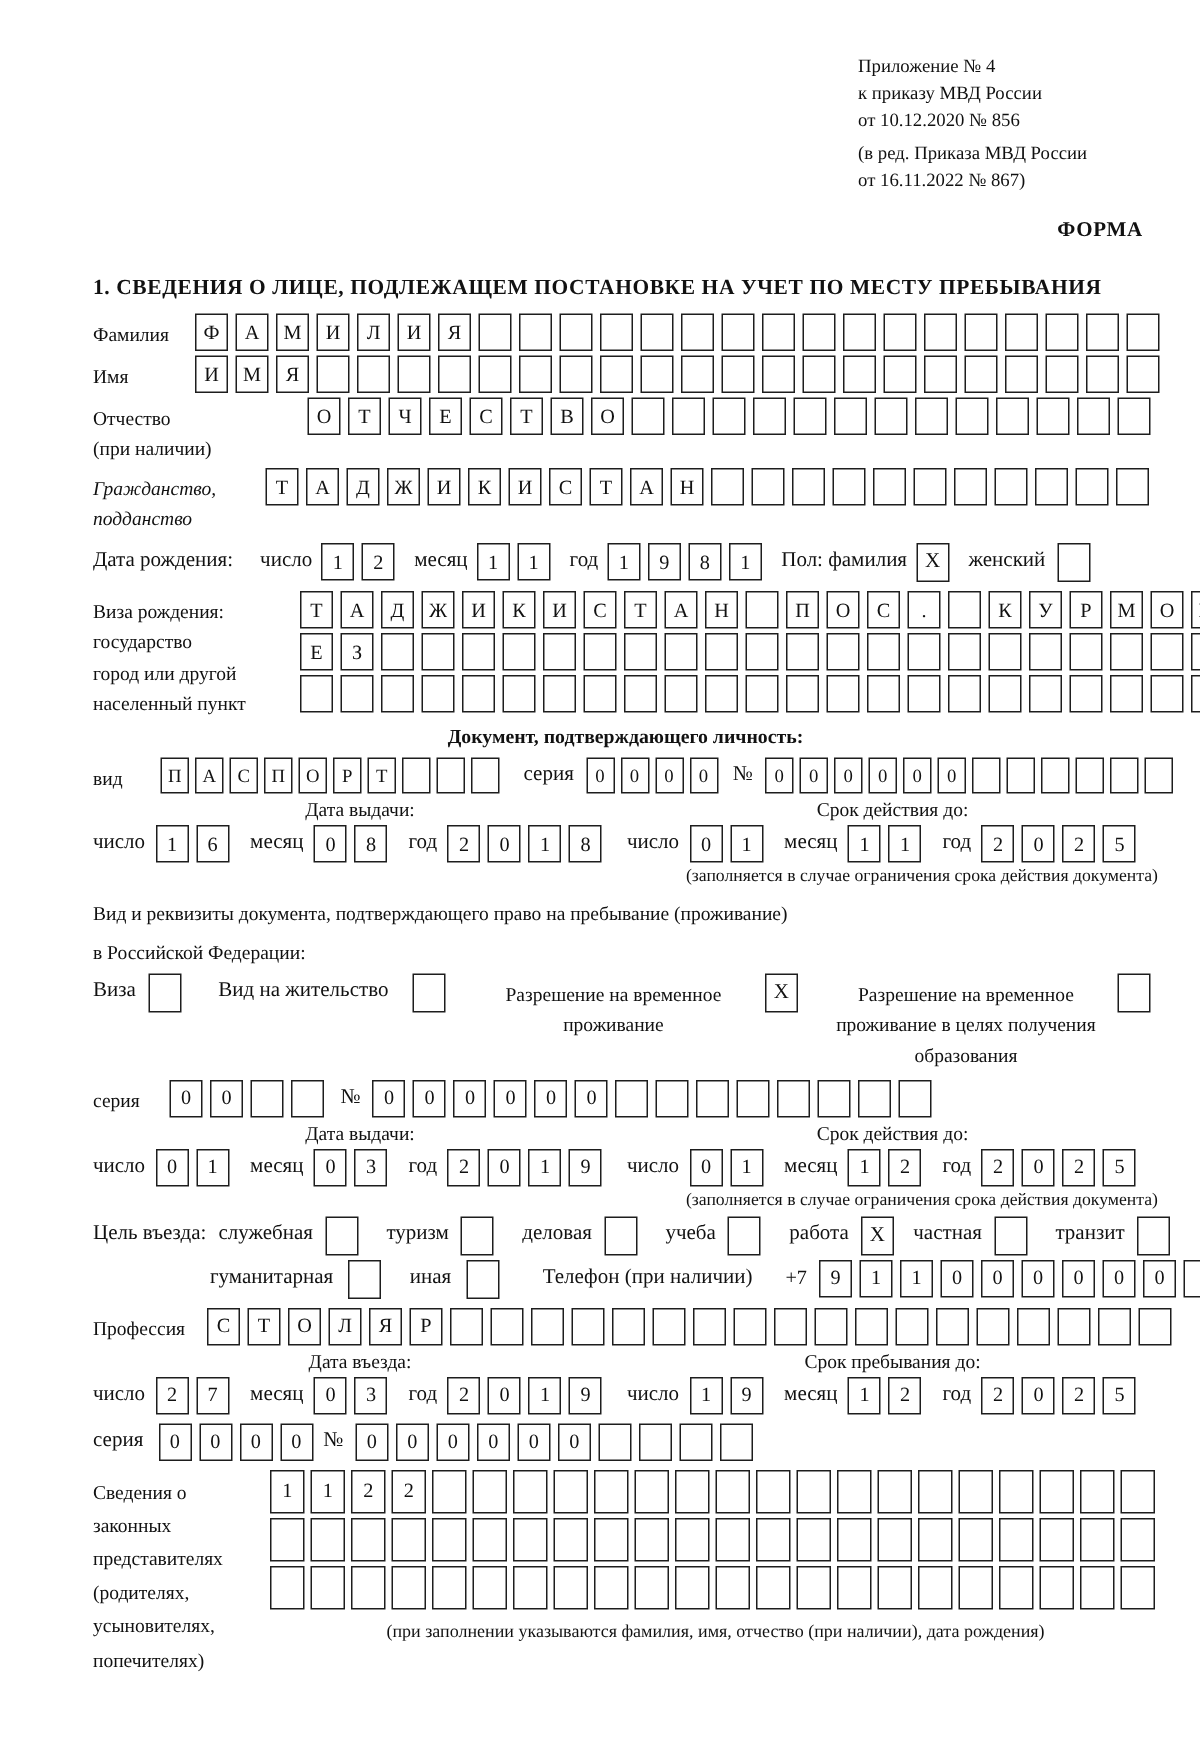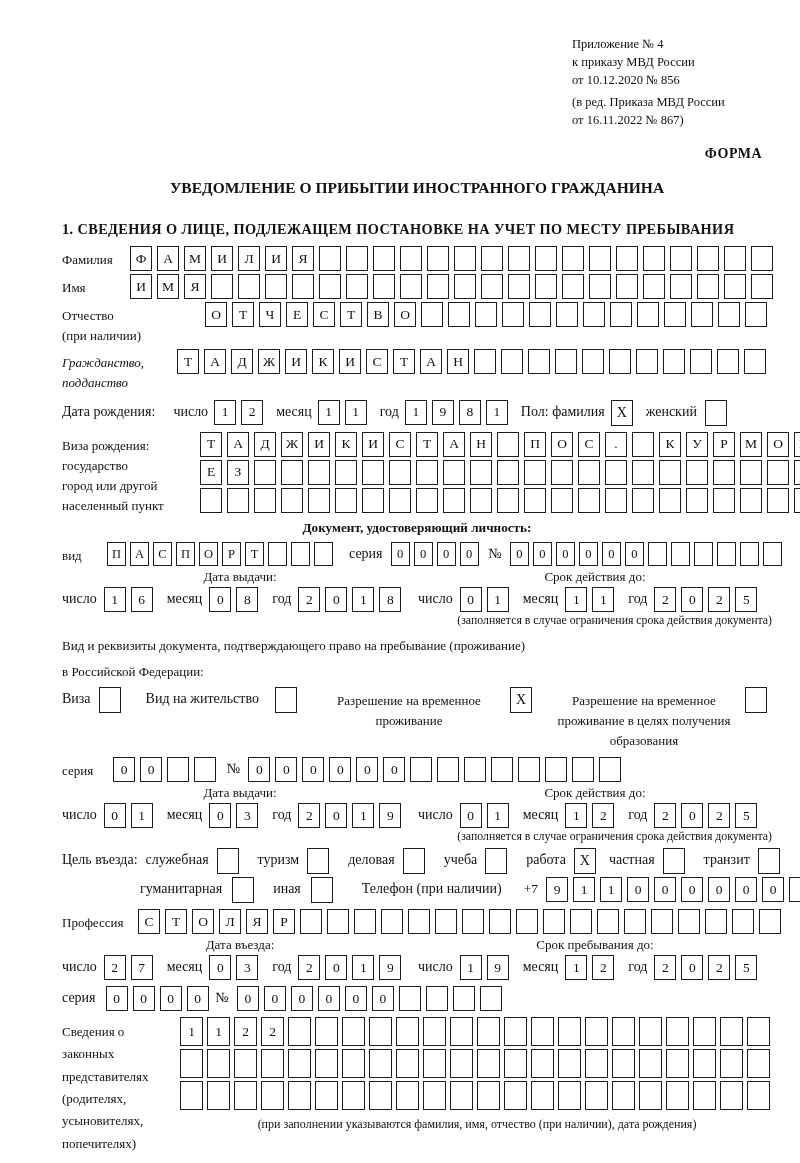--- a/index.html
+++ b/index.html
@@ -78,21 +78,20 @@
     <div>от 10.12.2020 № 856</div>
     <div class="amend">
       <div>(в ред. Приказа МВД России</div>
       <div>от 16.11.2022 № 867)</div>
     </div>
   </div>
 
   <div class="forma">ФОРМА</div>
 
   <div class="title">
-    <div>УВЕДОМЛЕНИЕ О ПРИБЫТИИ ИНОСТРАННОГО ГРАЖДАНИНА</div>
   </div>
 
   <div class="sech">1. СВЕДЕНИЯ О ЛИЦЕ, ПОДЛЕЖАЩЕМ ПОСТАНОВКЕ НА УЧЕТ ПО МЕСТУ ПРЕБЫВАНИЯ</div>
 
   <div class="row mt8">
     <div class="lbl w68">Фамилия</div>
     <div class="cells">
         <span class="cell">Ф</span>
         <span class="cell">А</span>
         <span class="cell">М</span>
@@ -319,21 +318,21 @@
           <span class="cell"></span>
           <span class="cell"></span>
           <span class="cell"></span>
           <span class="cell"></span>
           <span class="cell"></span>
           <span class="cell"></span>
         </div>
     </div>
   </div>
 
-  <div class="subhead">Документ, удостоверяющий личность:</div>
+  <div class="subhead">Документ, подтверждающего личность:</div>
 
   <div class="row">
     <span class="lbl w48">вид</span>
     <span class="cells sm">
         <span class="cell">П</span>
         <span class="cell">А</span>
         <span class="cell">С</span>
         <span class="cell">П</span>
         <span class="cell">О</span>
         <span class="cell">Р</span>

